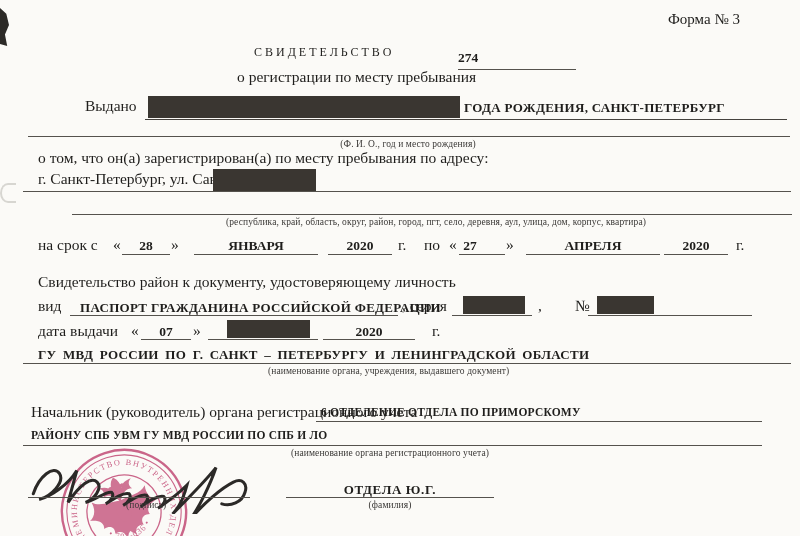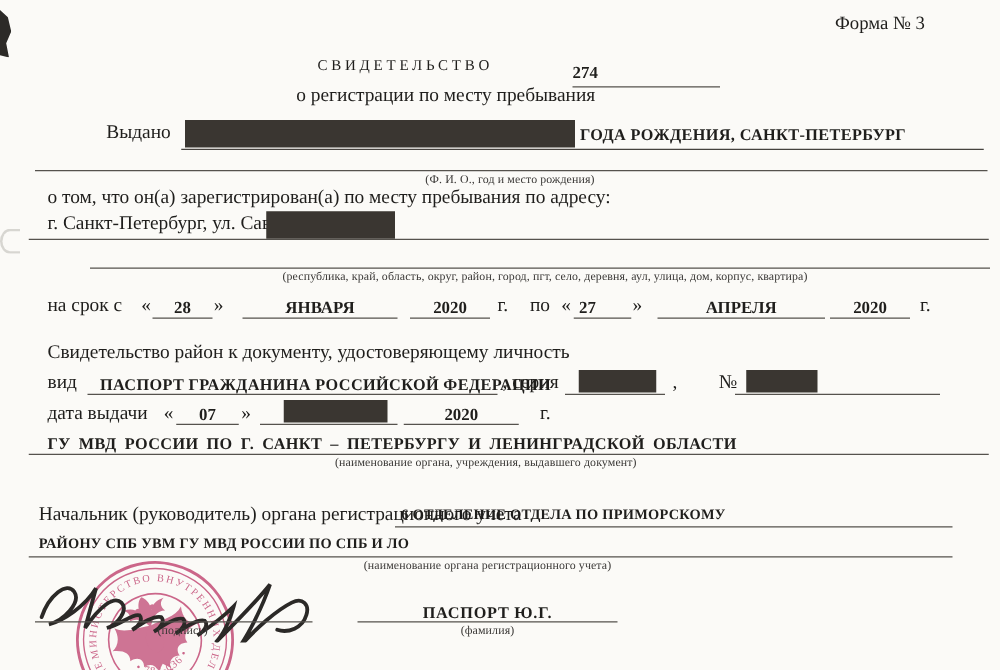--- a/index.html
+++ b/index.html
@@ -149,17 +149,17 @@
       </g>
     </g>
   </svg>
 
   <svg class="abs" style="left:26px;top:456px;width:235px;height:58px;" viewBox="0 0 160 40">
     <path d="M4 26 C8 14 18 6 22 12 C26 18 16 28 8 30 C16 28 28 20 34 10 L28 32 C36 20 44 14 48 18 C52 22 46 30 40 32 C48 30 54 24 58 25 C60 27 58 31 54 33 C60 29 66 25 70 26 C72 28 70 32 66 34 C72 30 78 26 82 27 C84 29 82 33 78 35 C84 31 90 27 94 28 C96 30 94 34 90 36 C96 32 104 26 110 20 C108 28 104 36 100 40 C110 30 122 18 130 8 C126 20 118 36 112 44 C122 32 134 22 142 18 C148 15 152 19 150 25 C148 32 140 35 134 33" fill="none" stroke="#2b2927" stroke-width="2.1" stroke-linecap="round"></path>
   </svg>
   <div class="line" style="left:28px;top:497px;width:222px;"></div>
   <div class="abs cap" style="left:126px;top:500px;">(подпись)</div>
 
-  <div class="abs caps13 center" style="left:286px;top:482px;width:208px;letter-spacing:.6px;">ПАСПОРТ Ю.Г.</div>
+  <div class="abs caps13 center" style="left:286px;top:482px;width:208px;letter-spacing:.6px;">ОТДЕЛА Ю.Г.</div>
   <div class="line" style="left:286px;top:497px;width:208px;"></div>
   <div class="abs cap center" style="left:286px;top:500px;width:208px;">(фамилия)</div>
 
 </div>
 
 </body></html>

